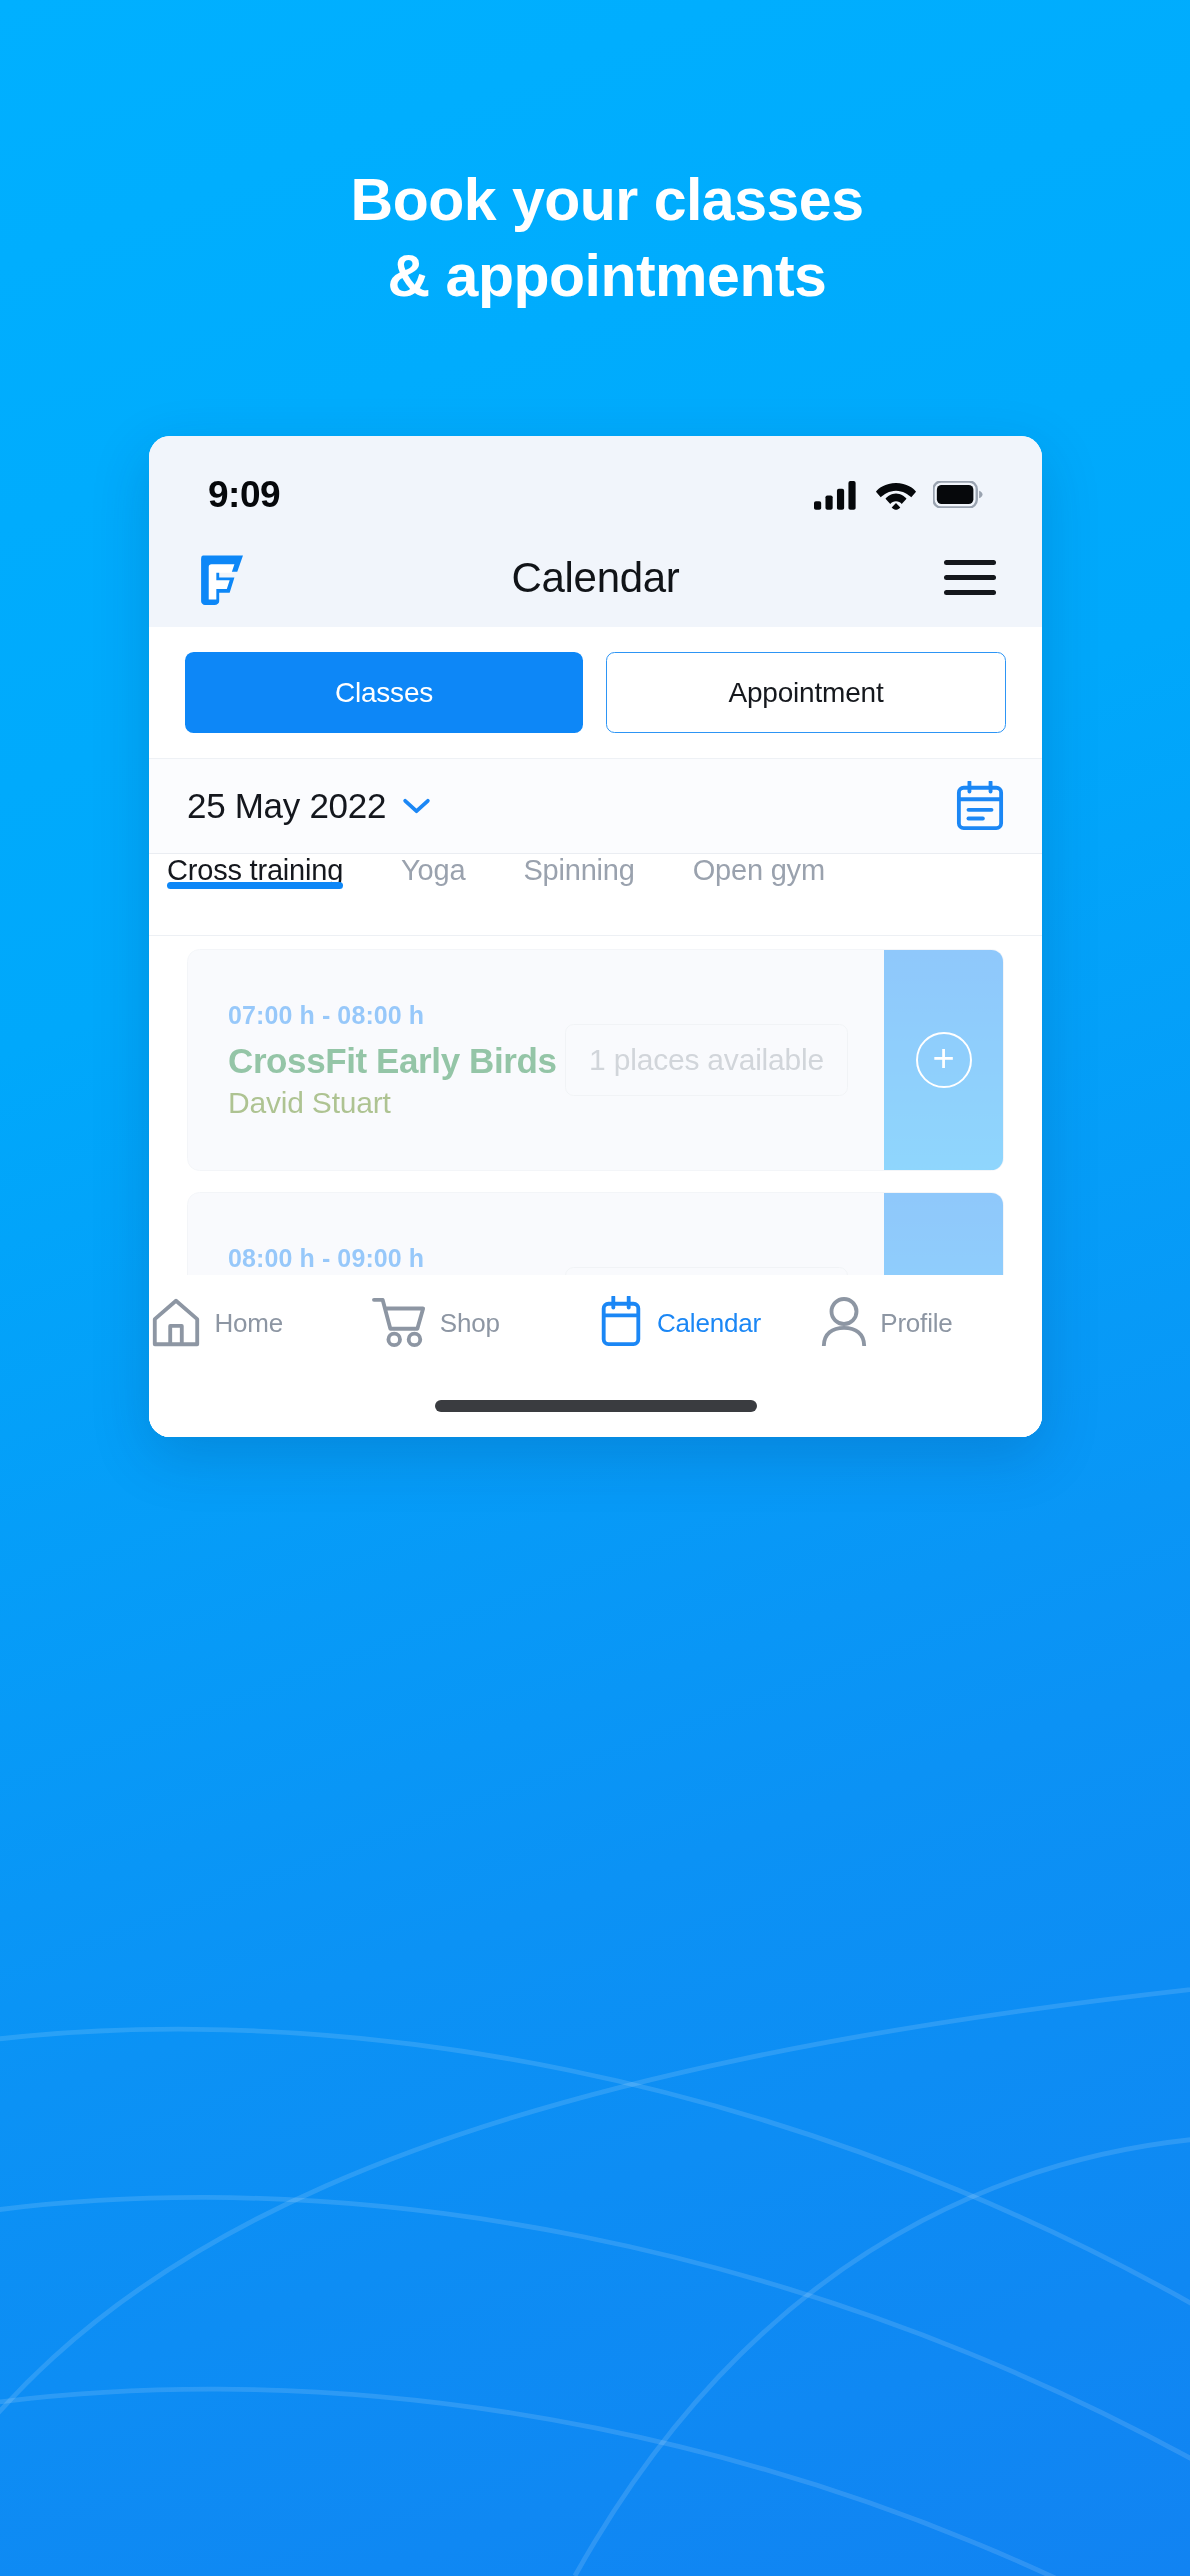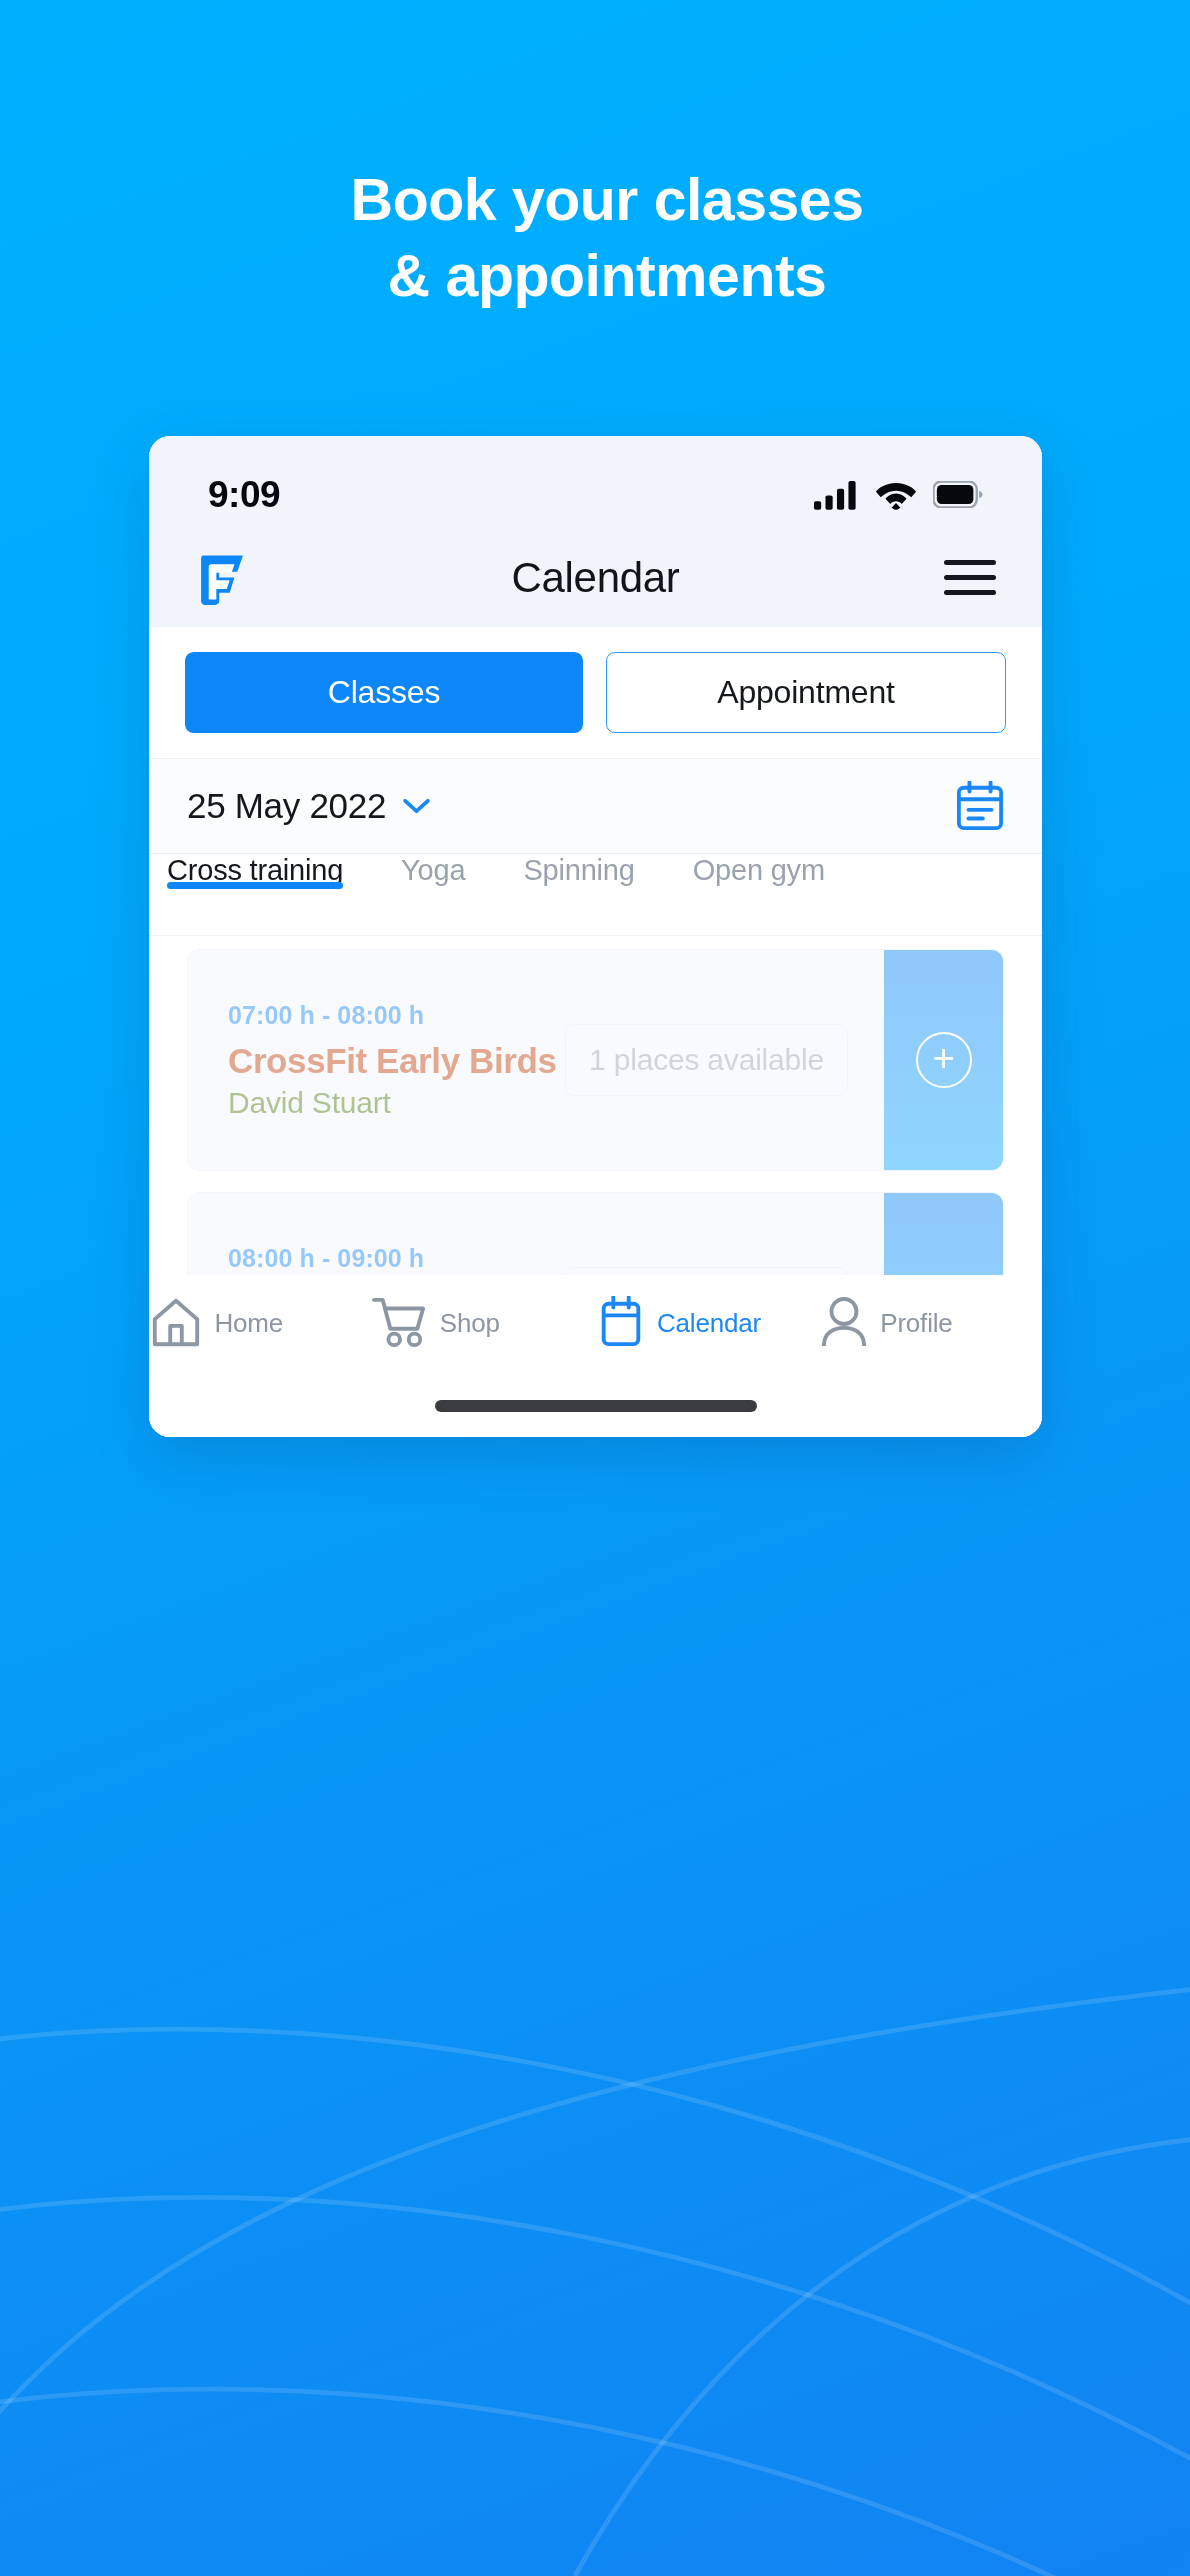--- a/index.html
+++ b/index.html
@@ -52,21 +52,21 @@
     font-size:42px; color:#111418; font-weight:normal; letter-spacing:-0.3px;
   }
   .hamburger { margin-left:auto; width:52px; height:36px; display:flex; flex-direction:column; justify-content:space-between; z-index:2; }
   .hamburger span { display:block; height:5.8px; border-radius:2.9px; background:#14171c; }
 
   
   .segrow { background:#ffffff; padding:25px 36px 25px 36px; display:flex; gap:23px; }
   .seg {
     flex:1; height:81px; border-radius:8.6px;
     display:flex; align-items:center; justify-content:center;
-    font-size:32px; letter-spacing:-0.2px;
+    font-size:28px; letter-spacing:-0.2px;
   }
   .seg.active { background:#0d87f7; color:#ffffff; }
   .seg.inactive { background:#ffffff; color:#15181d; border:1.9px solid #2d95f5; }
 
   
   .daterow {
     height:96px; background:#fbfcfe;
     border-top:1px solid #eef1f5; border-bottom:1px solid #eaedf2;
     display:flex; align-items:center; padding:0 38px;
   }
@@ -95,21 +95,21 @@
   .card {
     position:relative; margin:0 38px 21px 38px;
     height:222px; border-radius:12.5px; overflow:hidden;
     background:#f3f6fb; border:1px solid #e6eaf1;
     display:flex;
   }
   .card.dim { opacity:0.45; }
   .card-body { flex:1; display:flex; align-items:center; padding:0 36px 0 40px; }
   .card-info { flex:1; }
   .card-time { font-size:25px; font-weight:bold; color:#1b87f5; letter-spacing:0.1px; margin-bottom:11.5px; }
-  .card-title { font-size:35px; font-weight:bold; color:#c2410c; letter-spacing:-0.4px; margin-bottom:5px; }
+  .card-title { font-size:35px; font-weight:bold; color:#15803d; letter-spacing:-0.4px; margin-bottom:5px; }
   .card-coach { font-size:30px; color:#4d7c0f; letter-spacing:-0.2px; }
   .places {
     border:1px solid #e2e6ed; border-radius:8.6px; background:transparent;
     padding:18px 23px; font-size:30px; color:#9ba3af; white-space:nowrap;
     letter-spacing:-0.2px;
   }
   .card-action {
     width:119px; flex:0 0 119px;
     background:linear-gradient(180deg,#0a86f8 0%, #0aa5fb 100%);
     display:flex; align-items:center; justify-content:center;

